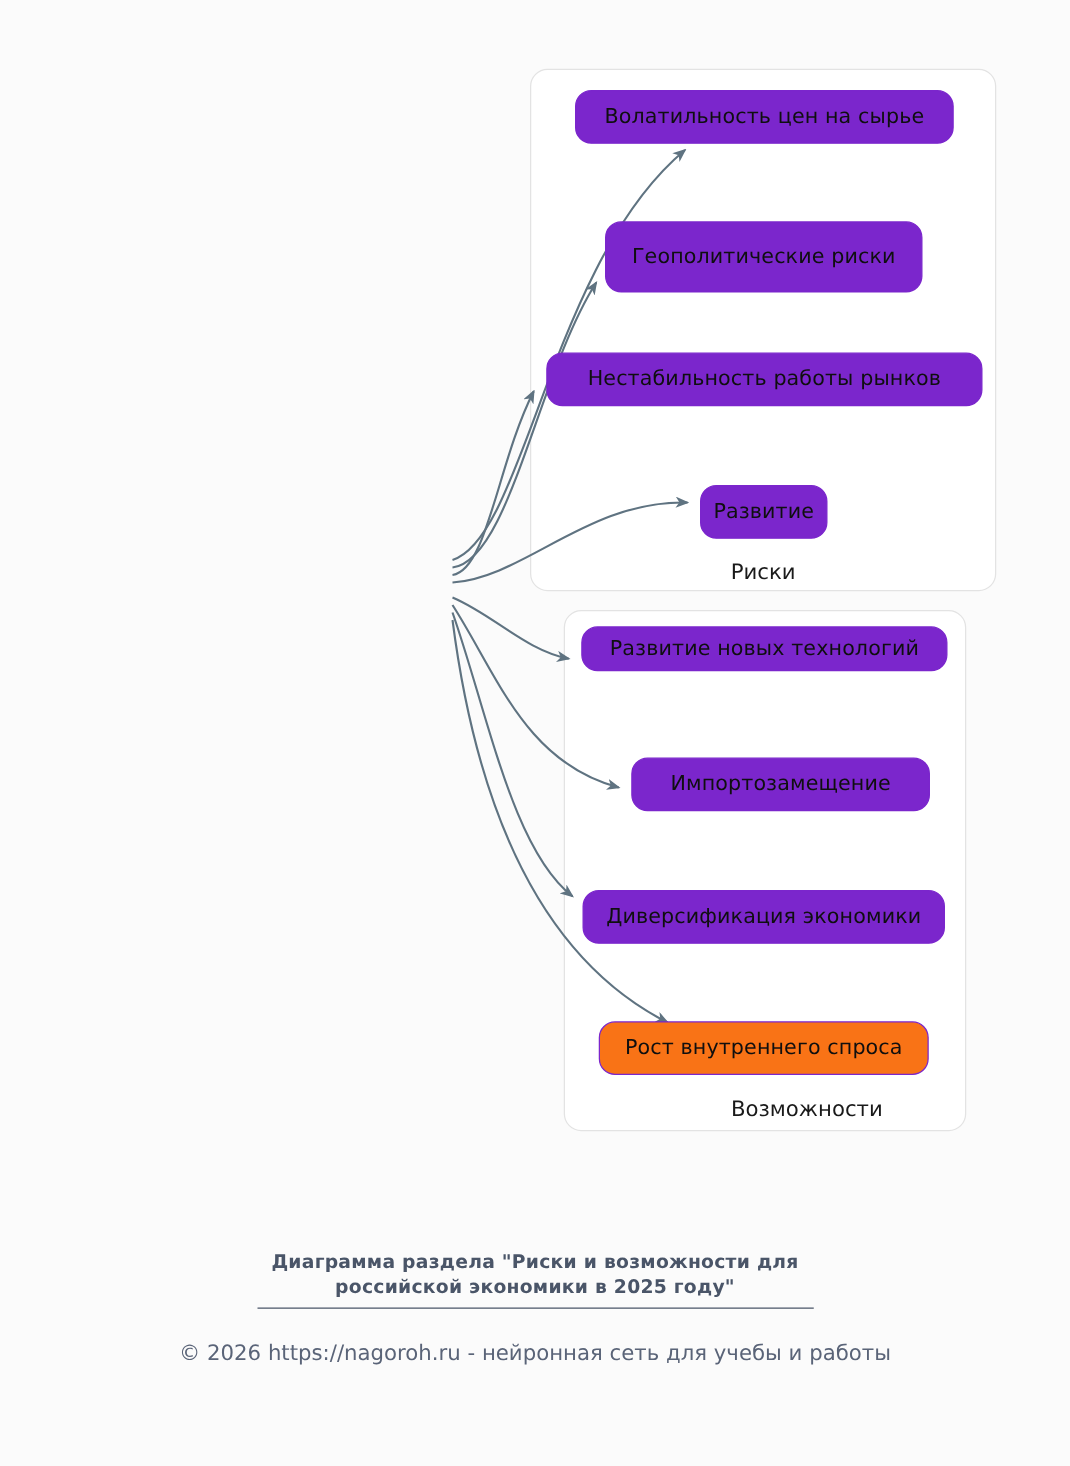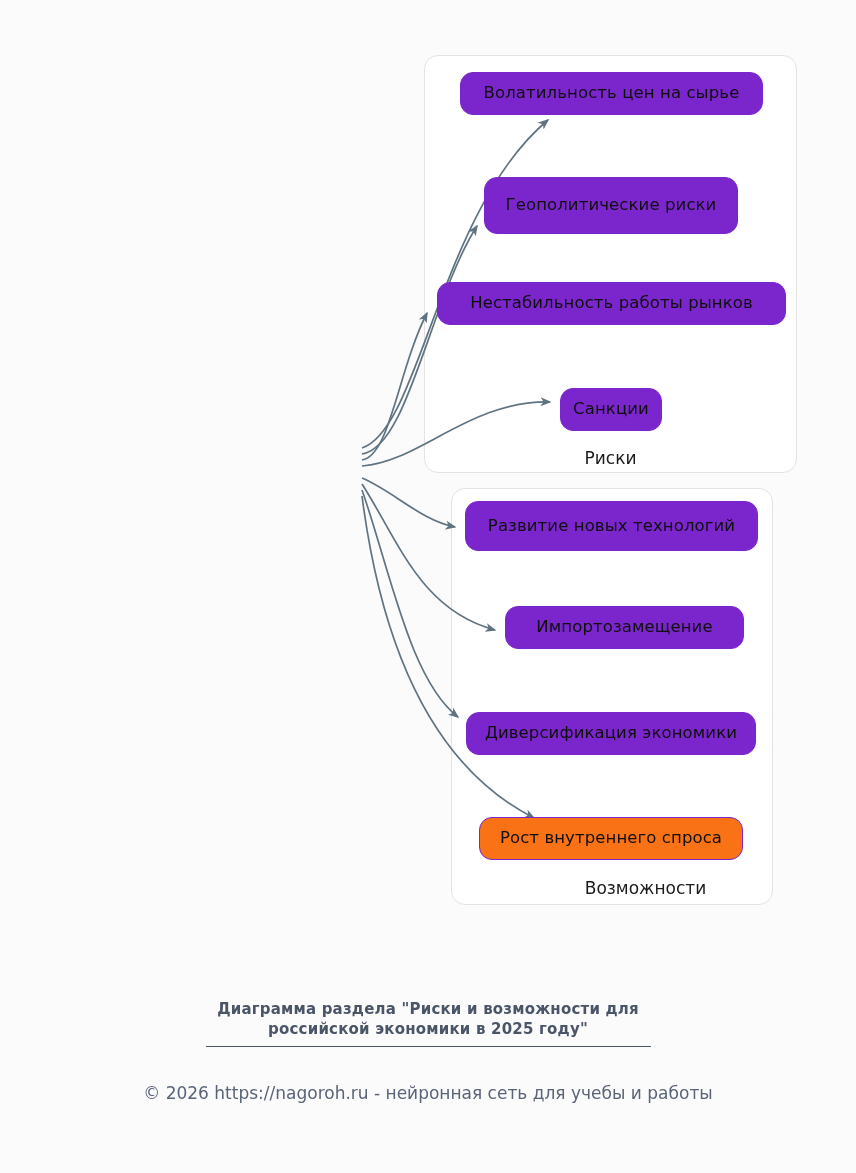--- a/index.html
+++ b/index.html
@@ -77,21 +77,21 @@
     line-height: 20px;
     letter-spacing: 0.2px;
   }
   #footer-divider {
     margin: 7px auto 0 auto;
     width: 445px;
     height: 1px;
     background: #4a5568;
   }
   #footer-credit {
-    margin-top: 35px;
+    margin-top: 25px;
     font-size: 17px;
     color: #5a6478;
     line-height: 22px;
   }
 </style>
 </head>
 <body>
 
 <div id="canvas" style="background: rgb(251, 251, 251);">
 
@@ -121,23 +121,23 @@
       <div class="node leaf" style="left: 460px; top: 72px; width: 303px; height: 43px; background: rgb(123, 38, 204); border-color: rgb(123, 38, 204); color: rgb(15, 15, 15);">
         <span>Волатильность цен на сырье</span>
       </div>
       <div class="node leaf" style="left: 484px; top: 177px; width: 254px; height: 57px; background: rgb(123, 38, 204); border-color: rgb(123, 38, 204); color: rgb(15, 15, 15);">
         <span>Геополитические риски</span>
       </div>
       <div class="node leaf" style="left: 437px; top: 282px; width: 349px; height: 43px; background: rgb(123, 38, 204); border-color: rgb(123, 38, 204); color: rgb(15, 15, 15);">
         <span>Нестабильность работы рынков</span>
       </div>
       <div class="node leaf" style="left: 560px; top: 388px; width: 102px; height: 43px; background: rgb(123, 38, 204); border-color: rgb(123, 38, 204); color: rgb(15, 15, 15);">
-        <span>Санкции</span>
+        <span>Развитие</span>
       </div>
-      <div class="node leaf" style="left: 465px; top: 501px; width: 293px; height: 50px; background: rgb(123, 38, 204); border-color: rgb(123, 38, 204); color: rgb(15, 15, 15);">
+      <div class="node leaf" style="left: 465px; top: 501px; width: 293px; height: 36px; background: rgb(123, 38, 204); border-color: rgb(123, 38, 204); color: rgb(15, 15, 15);">
         <span>Развитие новых технологий</span>
       </div>
       <div class="node leaf" style="left: 505px; top: 606px; width: 239px; height: 43px; background: rgb(123, 38, 204); border-color: rgb(123, 38, 204); color: rgb(15, 15, 15);">
         <span>Импортозамещение</span>
       </div>
       <div class="node leaf" style="left: 466px; top: 712px; width: 290px; height: 43px; background: rgb(123, 38, 204); border-color: rgb(123, 38, 204); color: rgb(15, 15, 15);">
         <span>Диверсификация экономики</span>
       </div>
       <div class="node leaf" style="left: 479px; top: 817px; width: 264px; height: 43px; background: #f97316; border-color: rgb(123, 38, 204); color: rgb(15, 15, 15);">
         <span>Рост внутреннего спроса</span>

